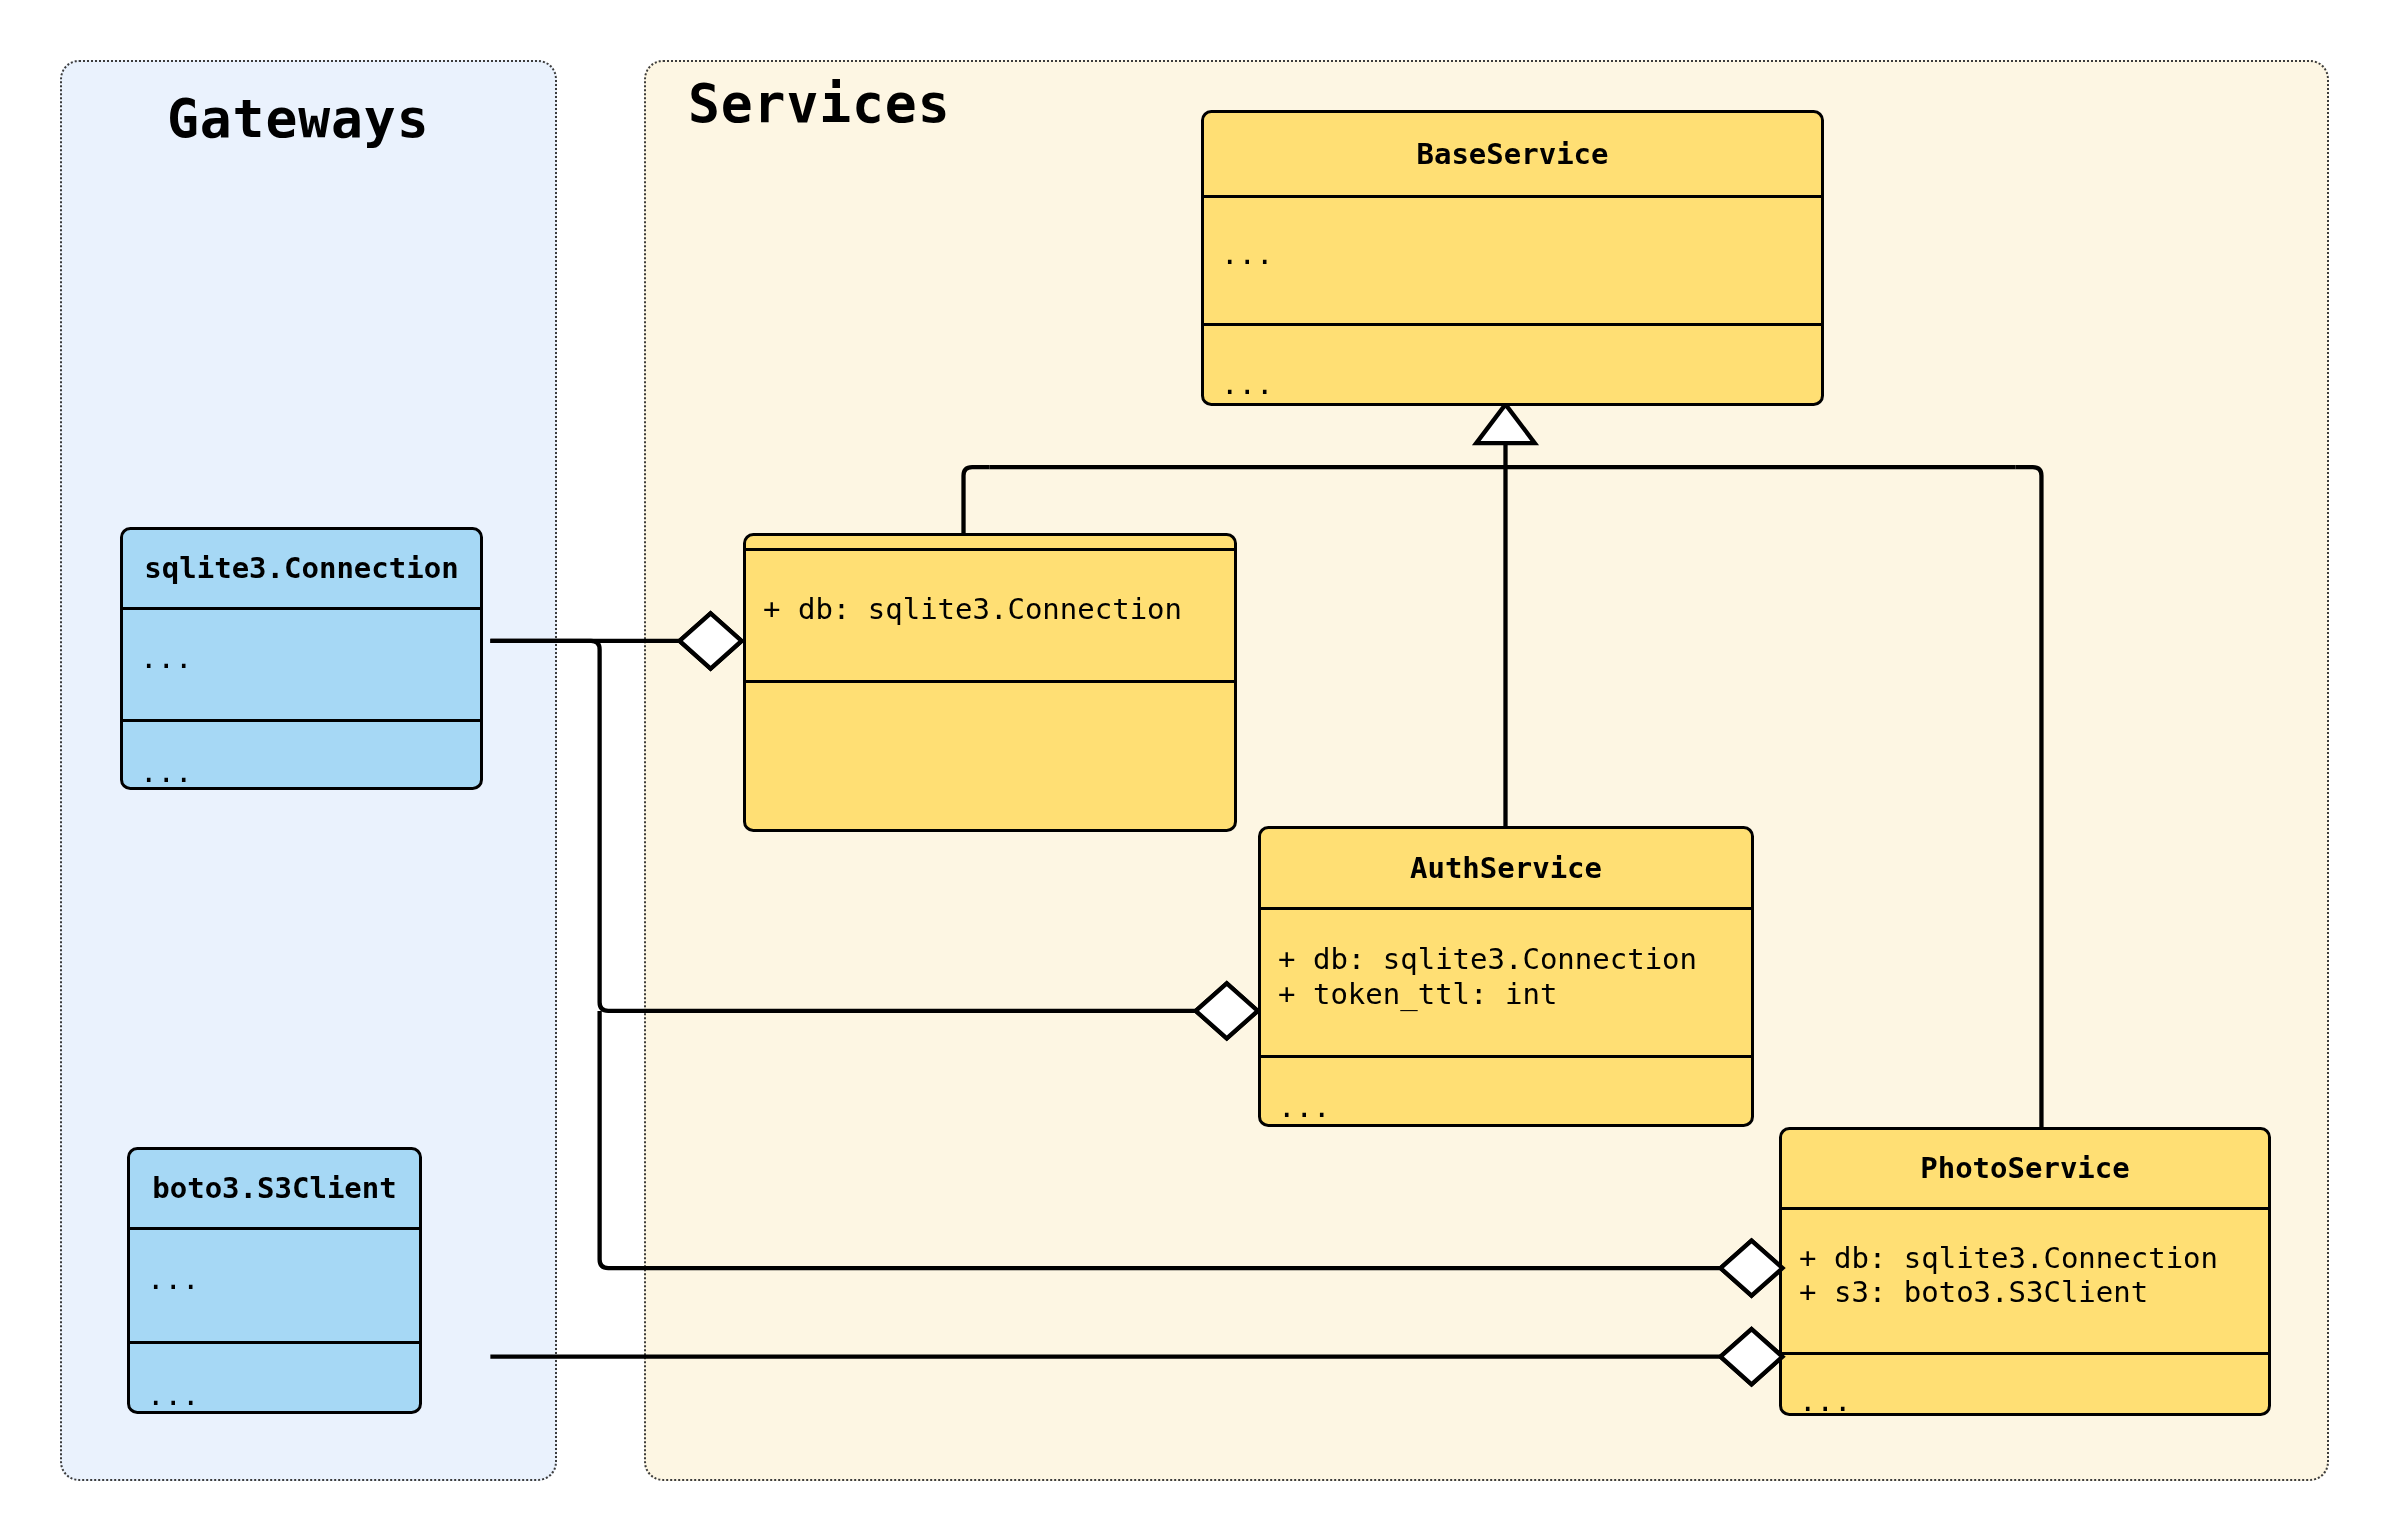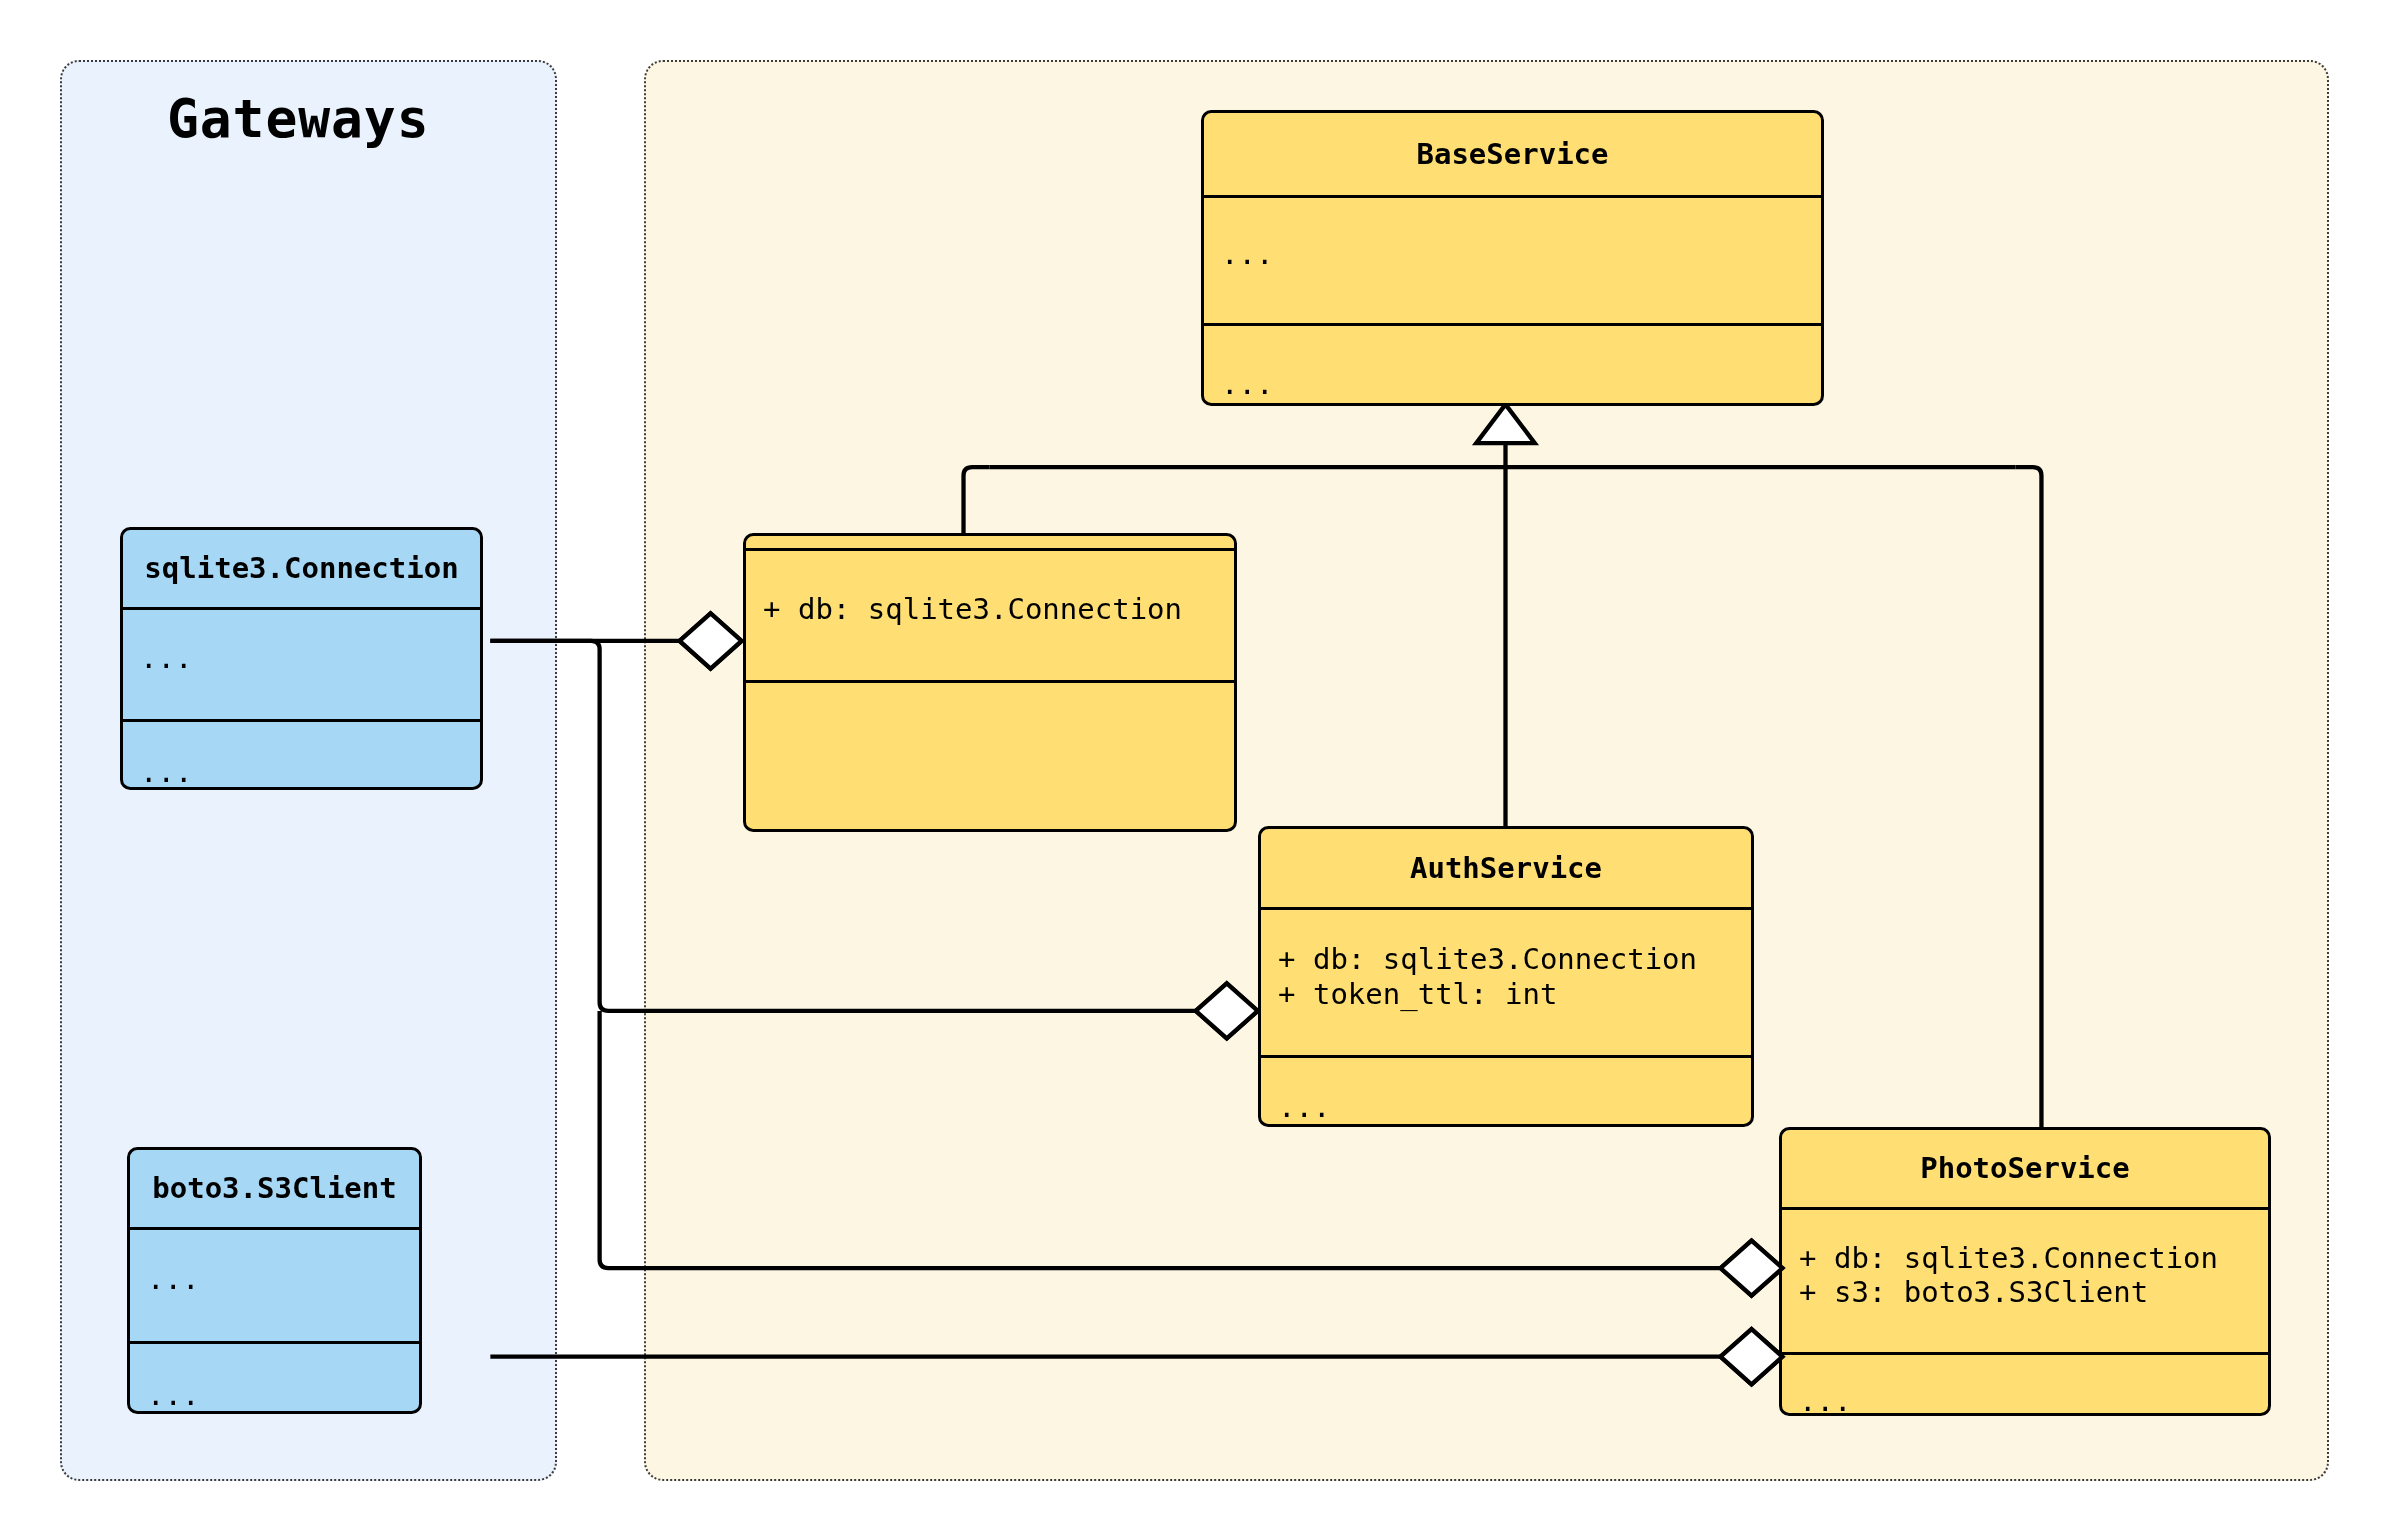--- a/index.html
+++ b/index.html
@@ -74,20 +74,21 @@
 <body>
 
 <div id="canvas">
 
   <div class="panel" id="panel-gateways" style="left: 60px; top: 60px; width: 497px; height: 1421px; background: rgb(234, 242, 253); border-color: rgb(60, 60, 60);"></div>
 
   <div class="panel" id="panel-services" style="left: 644px; top: 60px; width: 1685px; height: 1421px; background: rgb(253, 246, 227); border-color: rgb(60, 60, 60);"></div>
 
   <div class="panel-title" style="left:146px; top:88px;margin-left:21px;">Gateways</div>
 
+  <div class="panel-title" style="left:688px; top:73px;">Services</div>
 
   <svg class="layer" id="connectors" viewBox="0 0 2777 1783">
 
     <line x1="1750" y1="543" x2="1750" y2="505" stroke="#000" stroke-width="5"></line>
 
     <path d="M 1150 543 L 2343 543" stroke="#000" stroke-width="5" fill="none"></path>
 
     <path d="M 1150 543 L 1130 543 Q 1120 543 1120 553 L 1120 620" stroke="#000" stroke-width="5" fill="none"></path>
 
     <path d="M 1750 543 L 1750 960" stroke="#000" stroke-width="5" fill="none"></path>

